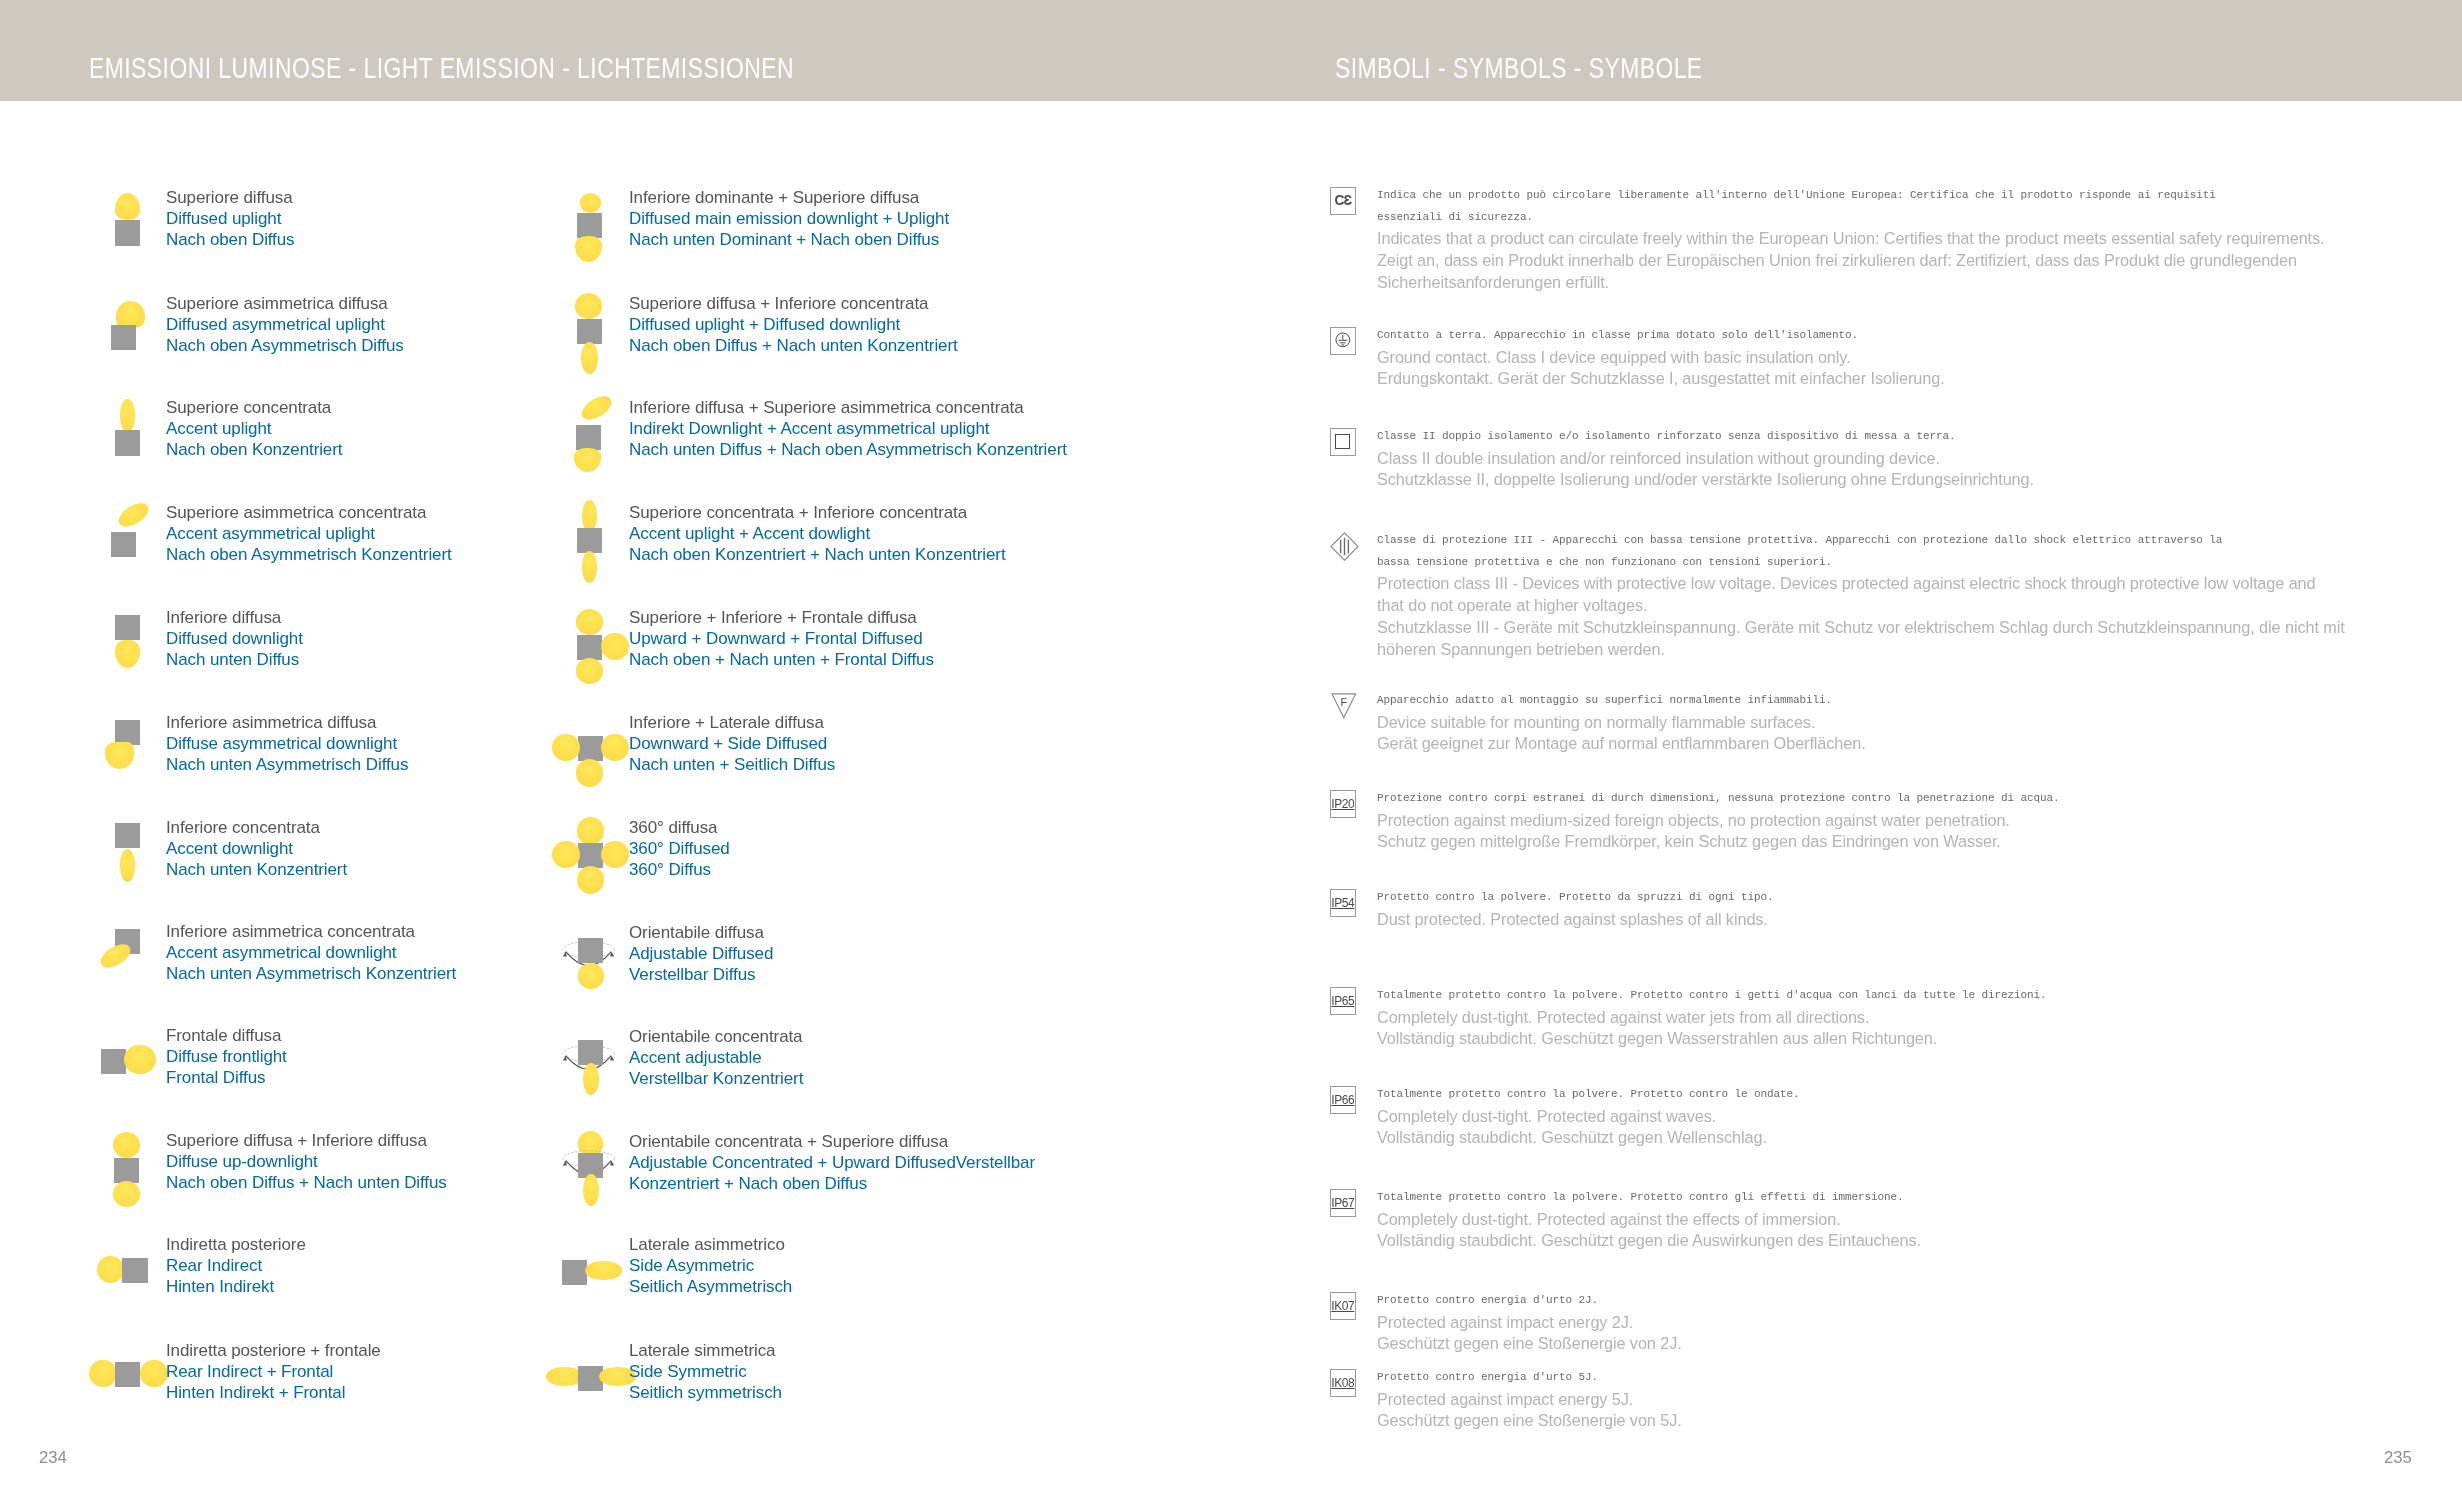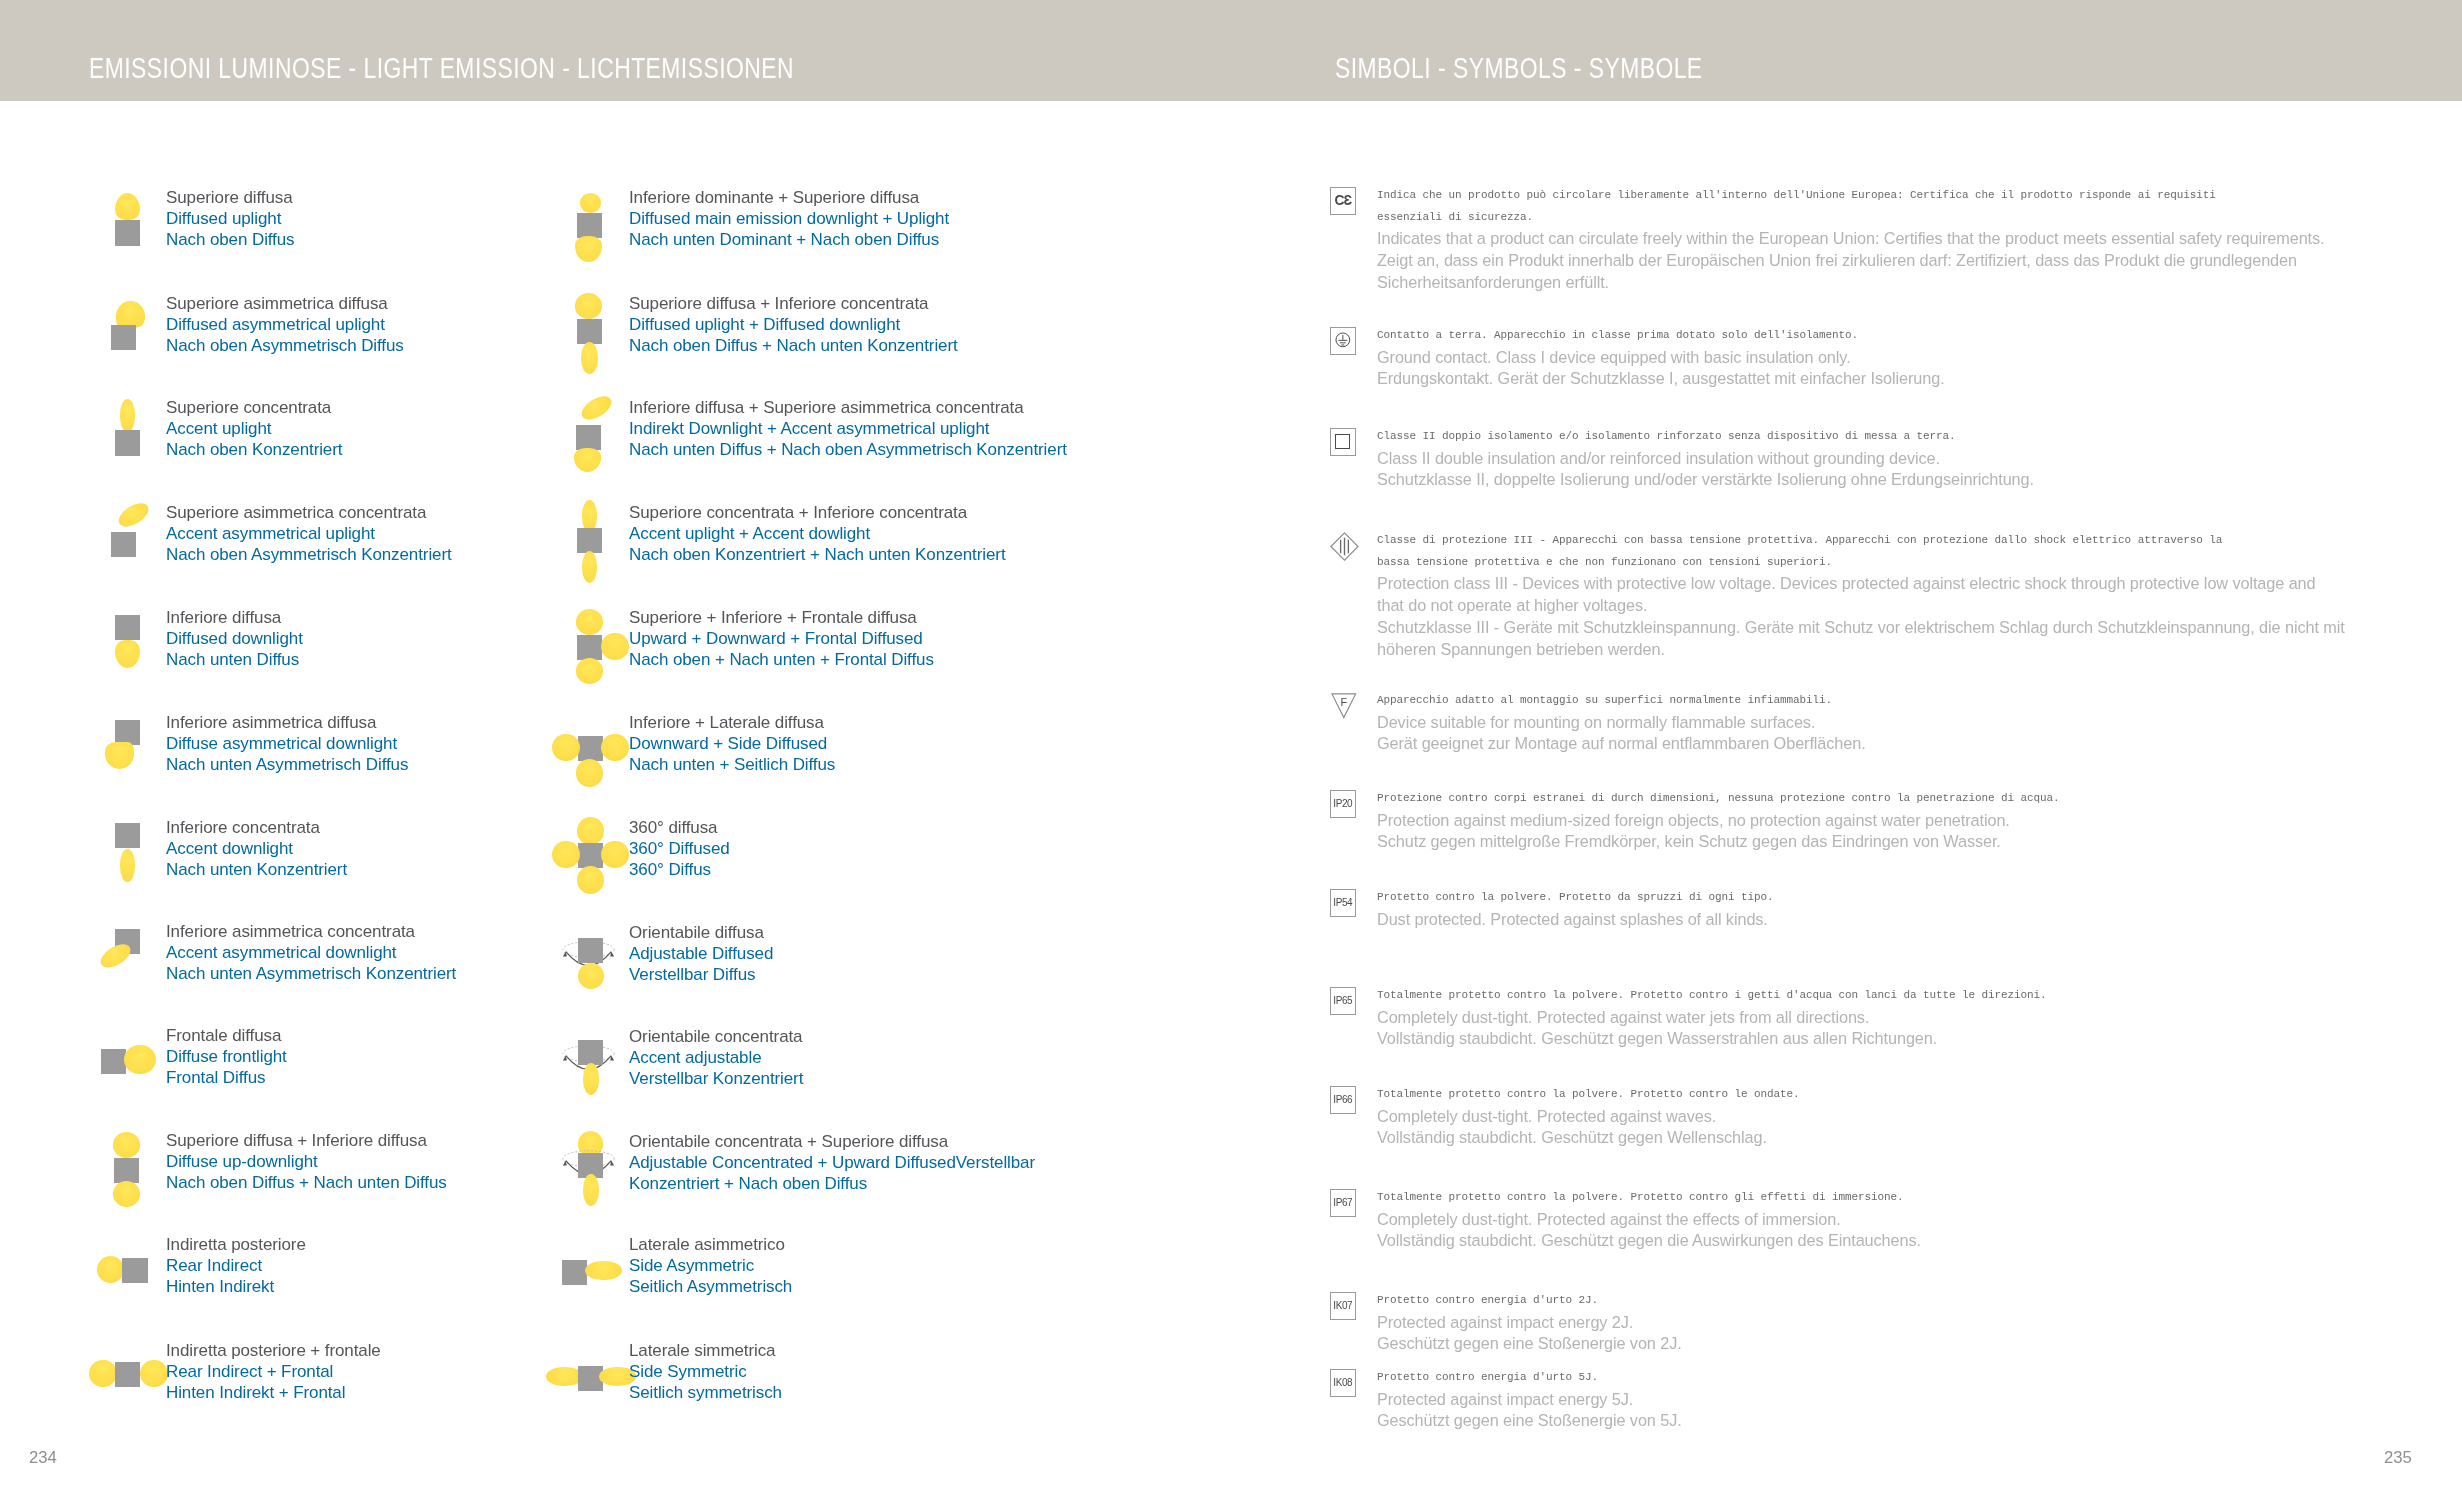--- a/index.html
+++ b/index.html
@@ -52,33 +52,33 @@
   
   .sym-item { position:absolute; }
   .sym-box {
     position:absolute; left:0; top:2px;
     width:25.6px; height:27.6px; border:1.4px solid #9a9a9a;
     display:flex; align-items:center; justify-content:center;
     background:#fff;
   }
   .sym-glyph { font-size:12.8px; color:#4a4a4a; line-height:1;
                font-family:"Liberation Sans", sans-serif; }
-  .sym-ip { font-size:10px; letter-spacing:-0.4px; }
+  .sym-ip { font-size:12px; letter-spacing:-0.4px;text-decoration:underline; }
   .sym-text { position:absolute; left:47px; top:0; width:995px; }
   .s1 { font-size:11px; color:#6a6a6e; line-height:21.7px;
         font-family:Liberation Mono, monospace; letter-spacing:-0.1px;}
   .s2, .s3 { font-size:16.3px; color:#b4b3b6; line-height:21.7px;
         font-family:"Liberation Sans", sans-serif; letter-spacing:-0.1px;}
 
   
   .pagenum {
     position:absolute; top:1448px; font-size:16.7px; color:#8f8e92;
     font-family:"Liberation Sans", sans-serif;
   }
-  .pagenum-l { left:29px; }
+  .pagenum-l { left:39px; }
   .pagenum-r { left:2384px; }
 </style>
 </head>
 <body>
 
 <div class="page">
 
   <div class="header-band"></div>
   <div class="header-title header-left">EMISSIONI LUMINOSE - LIGHT EMISSION - LICHTEMISSIONEN</div>
   <div class="header-title header-right">SIMBOLI - SYMBOLS - SYMBOLE</div>

